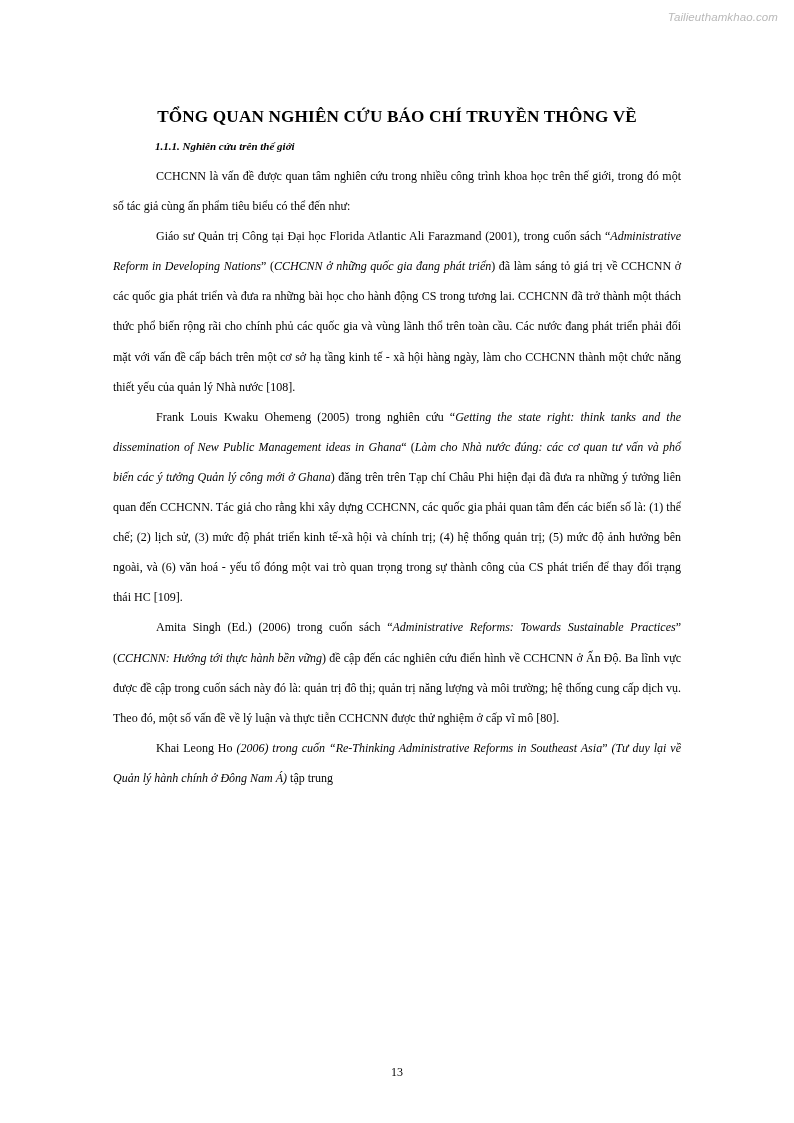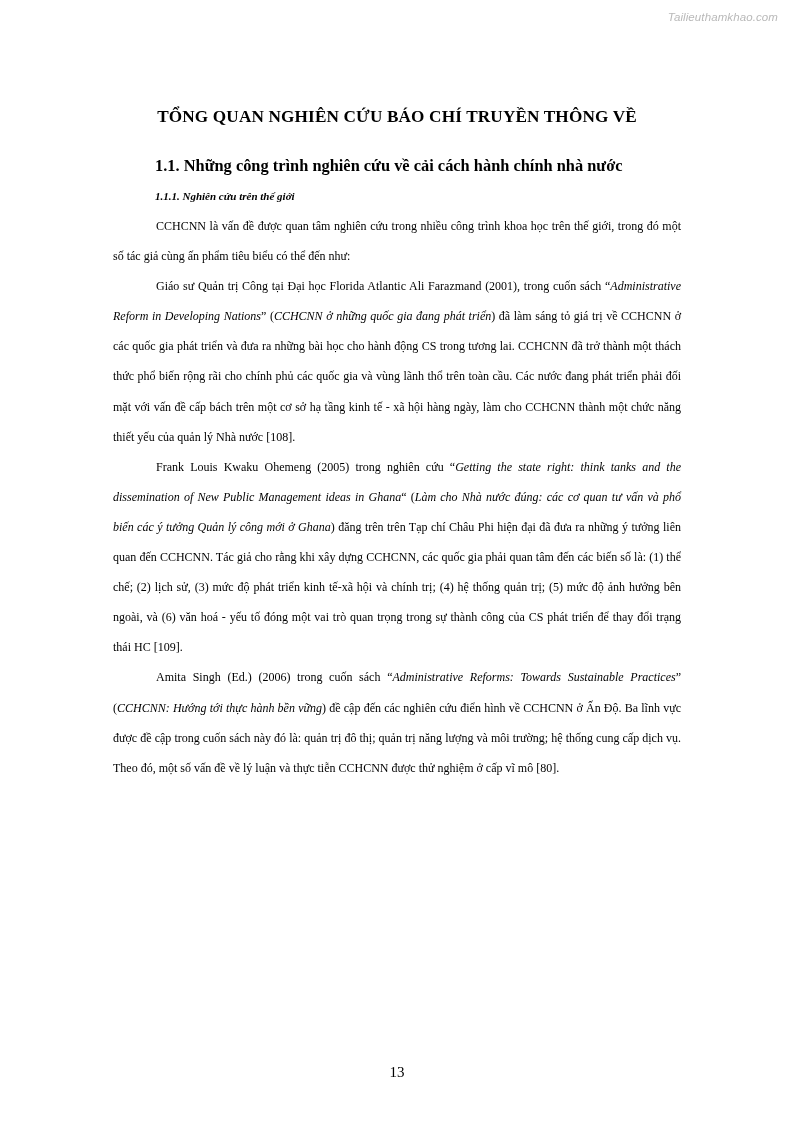--- a/index.html
+++ b/index.html
@@ -72,21 +72,21 @@
   p.body i, p.body em {
     font-style: italic;
     margin-top: 28px;
   }
   .pagenum {
     position: absolute;
     left: 0;
     right: 0;
     top: 1062px;
     text-align: center;
-    font-size: 15px;
+    font-size: 12px;
     line-height: 20px;
   }
   
   p.body::after {
     content: "";
     display: inline-block;
     width: 100%;
   }
   p.body.nostretch::after { display: none; }
 </style>
@@ -96,29 +96,29 @@
 <div class="page">
 
   <div class="watermark">Tailieuthamkhao.com</div>
 
   <div class="content">
 
     <h1 class="doc-title">
       <span>TỔNG QUAN NGHIÊN CỨU BÁO CHÍ TRUYỀN THÔNG VỀ</span>
     </h1>
 
-    <div class="heading1">1.1. Những công trình nghiên cứu về cải cách hành chính nhà nước</div>
     <div class="heading2">1.1.1. Nghiên cứu trên thế giới</div>
 
     <p class="body nostretch"><span>CCHCNN là vấn đề được quan tâm nghiên cứu trong nhiều công trình khoa học trên thế giới, trong đó một số tác giả cùng ấn phẩm tiêu biểu có thể đến như:</span></p>
 
     <p class="body nostretch"><span>Giáo sư Quản trị Công tại Đại học Florida Atlantic Ali Farazmand (2001), trong cuốn sách “</span><i>Administrative Reform in Developing Nations</i><span>” (</span><i>CCHCNN ở những quốc gia đang phát triển</i><span>) đã làm sáng tỏ giá trị về CCHCNN ở các quốc gia phát triển và đưa ra những bài học cho hành động CS trong tương lai. CCHCNN đã trở thành một thách thức phổ biến rộng rãi cho chính phủ các quốc gia và vùng lãnh thổ trên toàn cầu. Các nước đang phát triển phải đối mặt với vấn đề cấp bách trên một cơ sở hạ tầng kinh tế - xã hội hàng ngày, làm cho CCHCNN thành một chức năng thiết yếu của quản lý Nhà nước [108].</span></p>
 
     <p class="body nostretch"><span>Frank Louis Kwaku Ohemeng (2005) trong nghiên cứu “</span><i>Getting the state right: think tanks and the dissemination of New Public Management ideas in Ghana</i><span>“ (</span><i>Làm cho Nhà nước đúng: các cơ quan tư vấn và phổ biến các ý tưởng Quản lý công mới ở Ghana</i><span>) đăng trên trên Tạp chí Châu Phi hiện đại đã đưa ra những ý tưởng liên quan đến CCHCNN. Tác giả cho rằng khi xây dựng CCHCNN, các quốc gia phải quan tâm đến các biến số là: (1) thể chế; (2) lịch sử, (3) mức độ phát triển kinh tế-xã hội và chính trị; (4) hệ thống quản trị; (5) mức độ ảnh hưởng bên ngoài, và (6) văn hoá - yếu tố đóng một vai trò quan trọng trong sự thành công của CS phát triển để thay đổi trạng thái HC [109].</span></p>
 
     <p class="body nostretch"><span>Amita Singh (Ed.) (2006) trong cuốn sách “</span><i>Administrative Reforms: Towards Sustainable Practices</i><span>” (</span><i>CCHCNN: Hướng tới thực hành bền vững</i><span>) đề cập đến các nghiên cứu điển hình về CCHCNN ở Ấn Độ. Ba lĩnh vực được đề cập trong cuốn sách này đó là: quản trị đô thị; quản trị năng lượng và môi trường; hệ thống cung cấp dịch vụ. Theo đó, một số vấn đề về lý luận và thực tiễn CCHCNN được thử nghiệm ở cấp vĩ mô [80].</span></p>
 
+    <p class="body nostretch"><span>Khai Leong Ho </span><i>(2006) trong cuốn “</i><i>Re-Thinking Administrative Reforms in Southeast Asia</i><span>” </span><i>(Tư duy lại về Quản lý hành chính ở Đông Nam Á)</i><span> tập trung</span></p>
 
   </div>
 
   <div class="pagenum">13</div>
 
 </div>
 
 </body></html>

